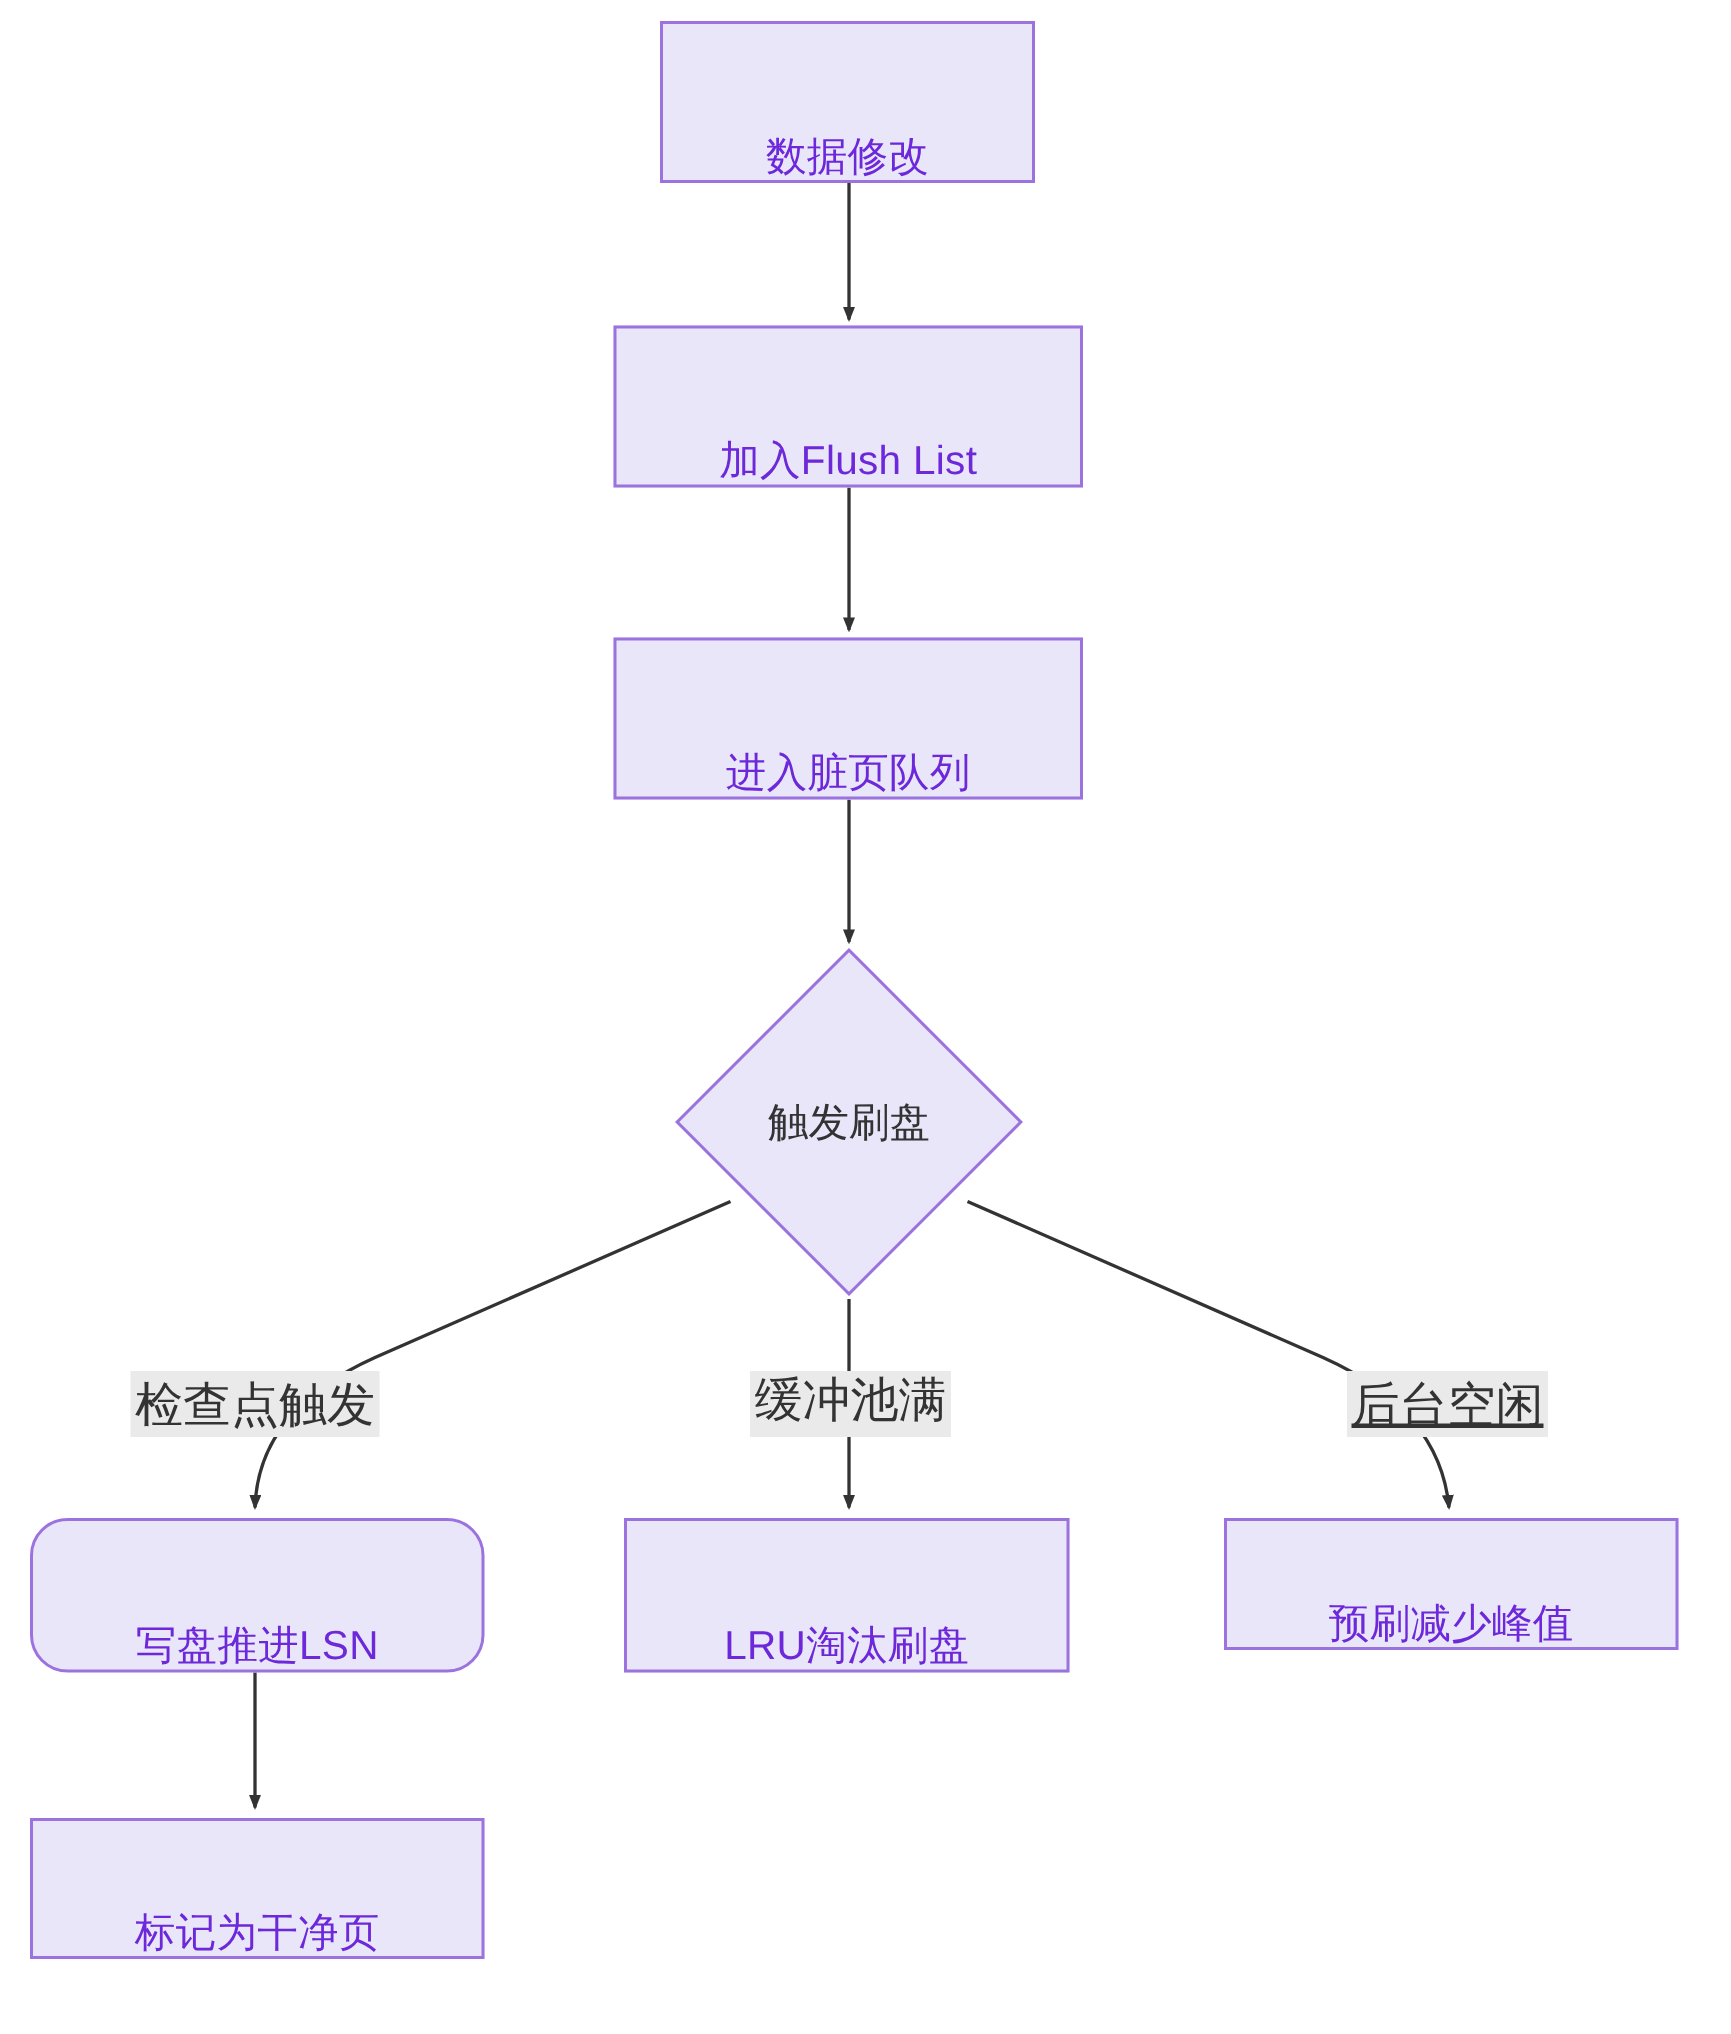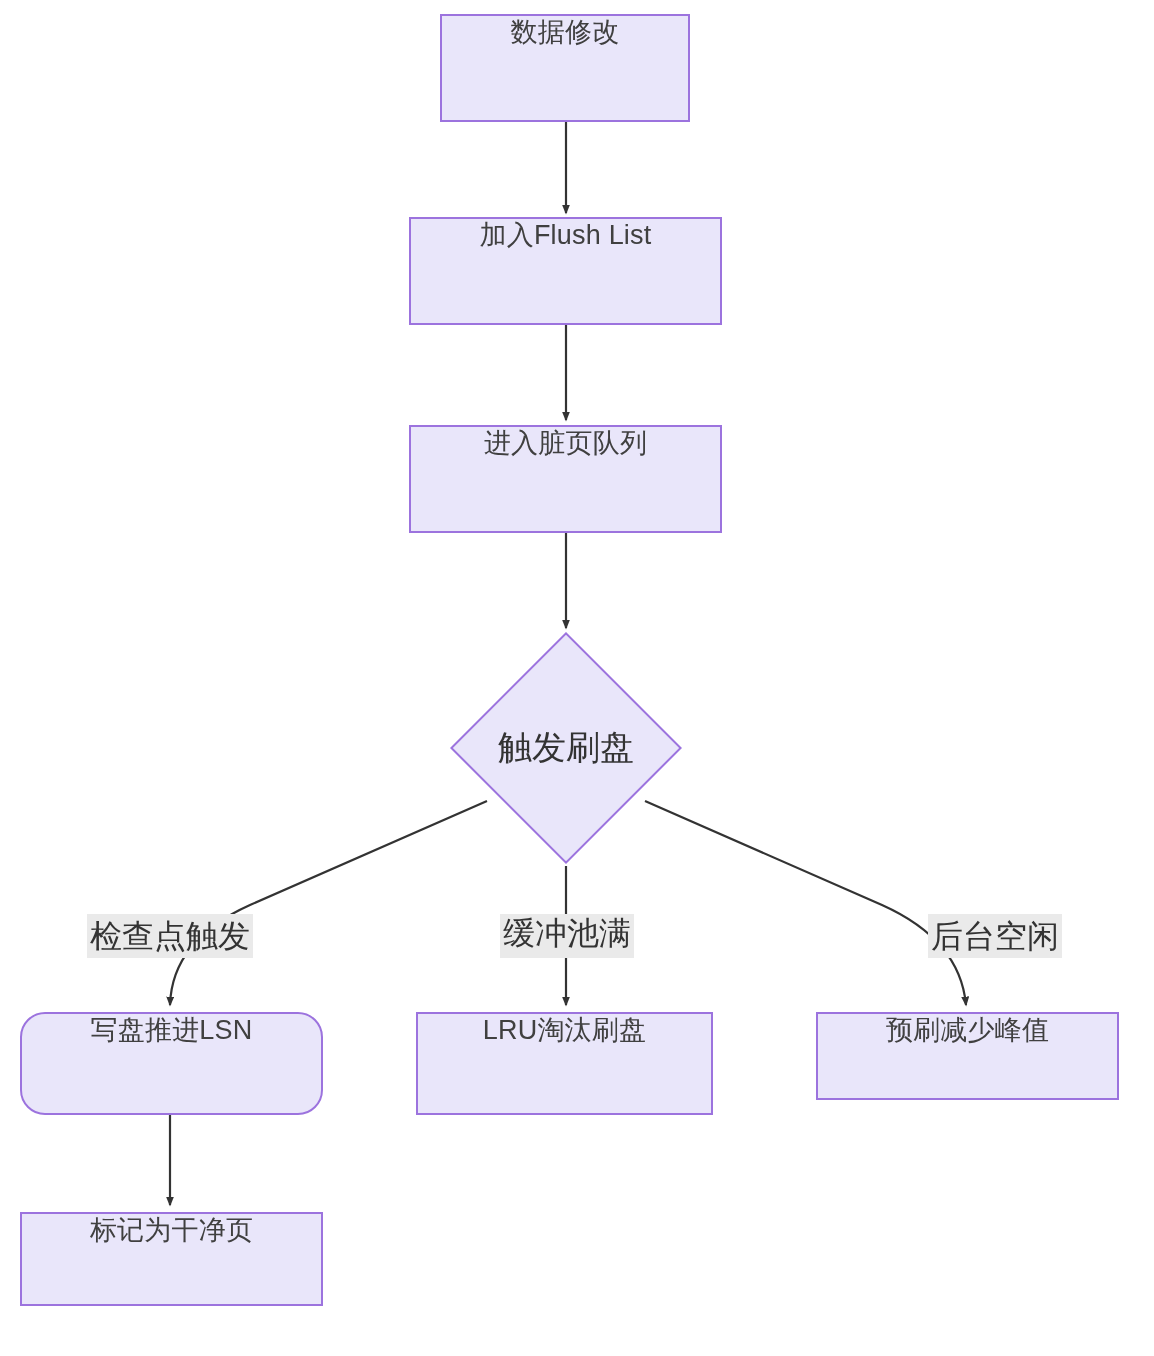--- a/index.html
+++ b/index.html
@@ -24,23 +24,23 @@
     width: 1154px;
     height: 1356px;
     pointer-events: none;
   }
   .node {
     position: absolute;
     box-sizing: border-box;
     background: #e9e6fa;
     border: 2px solid #9c73de;
     display: flex;
-    align-items: flex-start;
+    align-items: flex-end;
     justify-content: center;
-    color: #404040;
+    color: #6d28d9;
     font-size: 27px;
     line-height: 1.2;
     letter-spacing: 0.2px;
     white-space: nowrap;
   }
   .node-label {
     display: block;
   }
   .diamond-wrap {
     position: absolute;
@@ -56,21 +56,21 @@
     height: 100%;
     background: #e9e6fa;
     border: 2px solid #9c73de;
     box-sizing: border-box;
     transform: rotate(45deg);
   }
   .diamond-text {
     position: relative;
     z-index: 2;
     color: #333333;
-    font-size: 34px;
+    font-size: 27px;
     white-space: nowrap;
   }
   .edge-label {
     position: absolute;
     background: #eaeaea;
     color: #333333;
     font-size: 32px;
     line-height: 1.25;
     padding: 2px 3px;
     white-space: nowrap;
@@ -134,15 +134,15 @@
   </div>
 
   <div class="node" style="left:20px; top:1212px; width:303px; height:94px;">
     <span class="node-label">标记为干净页</span>
   </div>
 
   <div class="edge-label" style="left:170px; top:936px;">检查点触发</div>
 
   <div class="edge-label" style="left:567px; top:936px;font-family:Liberation Mono, monospace;">缓冲池满</div>
 
-  <div class="edge-label" style="left:995px; top:936px;">后台空闲</div>
+  <div class="edge-label" style="left:965px; top:936px;text-decoration:underline;">后台空闲</div>
 
 </div>
 
 </body></html>

